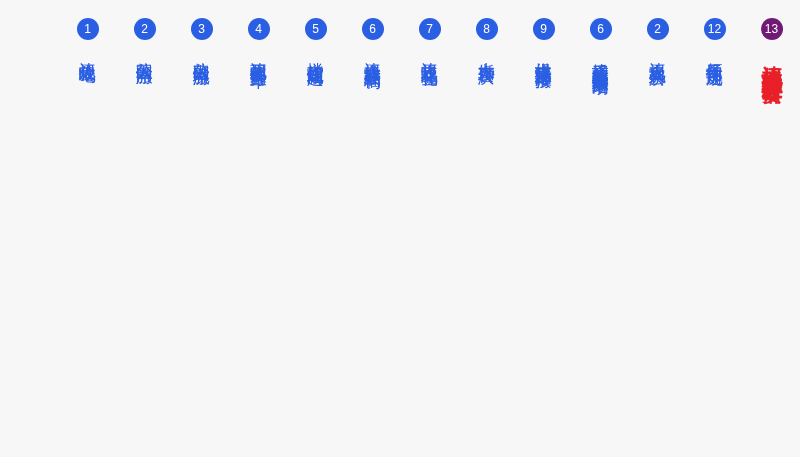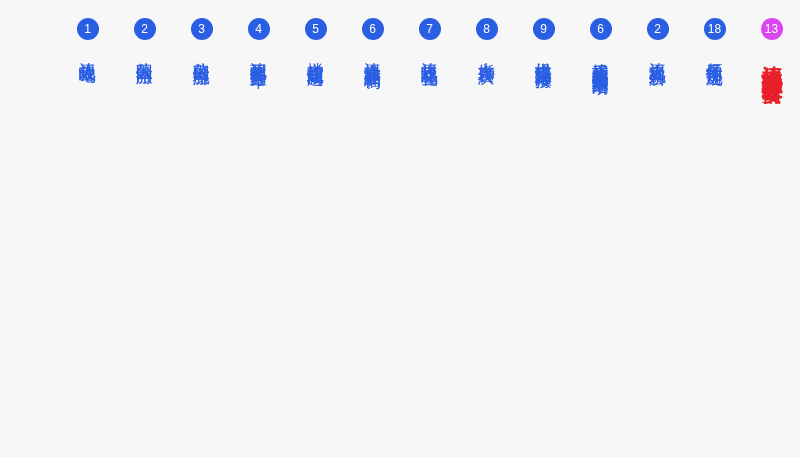--- a/index.html
+++ b/index.html
@@ -39,21 +39,21 @@
     background: #2b5fe3;
     color: #ffffff;
     font-size: 12px;
     line-height: 22px;
     text-align: center;
     font-family: "Liberation Sans", sans-serif;
     margin-bottom: 9px;
     flex: 0 0 auto;
   }
   .item.accent .badge {
-    background: #d946ef;
+    background: #701a75;
   }
   .label {
     writing-mode: vertical-rl;
     text-orientation: upright;
     font-size: 17px;
     line-height: 1.32;
     letter-spacing: 1px;
     color: #2b5fe3;
     font-family: "DejaVu Sans", sans-serif;
     text-align: left;
@@ -71,21 +71,21 @@
 <body>
 
 <div id="board">
 
   <div class="item accent">
     <div class="badge">13</div>
     <div class="label">违规接受管理服务对象宴请</div>
   </div>
 
   <div class="item">
-    <div class="badge">18</div>
+    <div class="badge">12</div>
     <div class="label">领导干部住房违规</div>
   </div>
 
   <div class="item">
     <div class="badge">2</div>
     <div class="label">违规出入私人会所</div>
   </div>
 
   <div class="item">
     <div class="badge">6</div>

